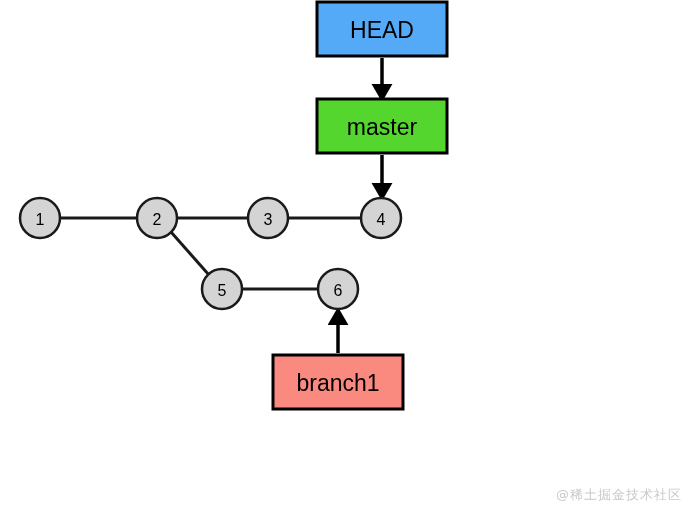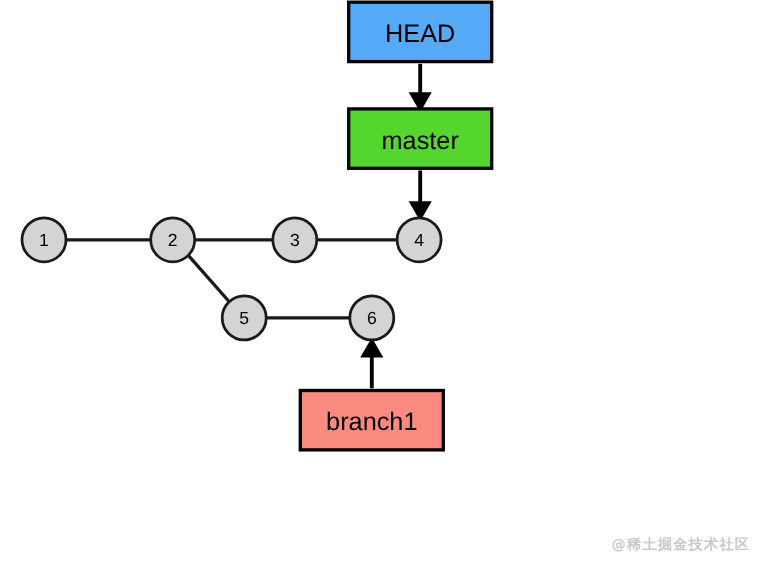--- a/index.html
+++ b/index.html
@@ -56,21 +56,20 @@
   .watermark {
     position: absolute;
     right: 16px;
     bottom: 14px;
     font-family: "DejaVu Sans", sans-serif;
     font-size: 13px;
     color: #c9c9c9;
     letter-spacing: 1px;
     white-space: nowrap;
     user-select: none;
-    font-weight: bold;
   }
 </style>
 </head>
 <body>
 
 <svg id="diagram-canvas" viewBox="0 0 698 518" xmlns="http://www.w3.org/2000/svg">
 
   <defs>
     <marker id="arrow-down" markerWidth="10" markerHeight="10" refX="2.6" refY="3" orient="auto" markerUnits="strokeWidth">
       <path d="M0,0 L0,6 L5.2,3 z" fill="#000000"></path>

